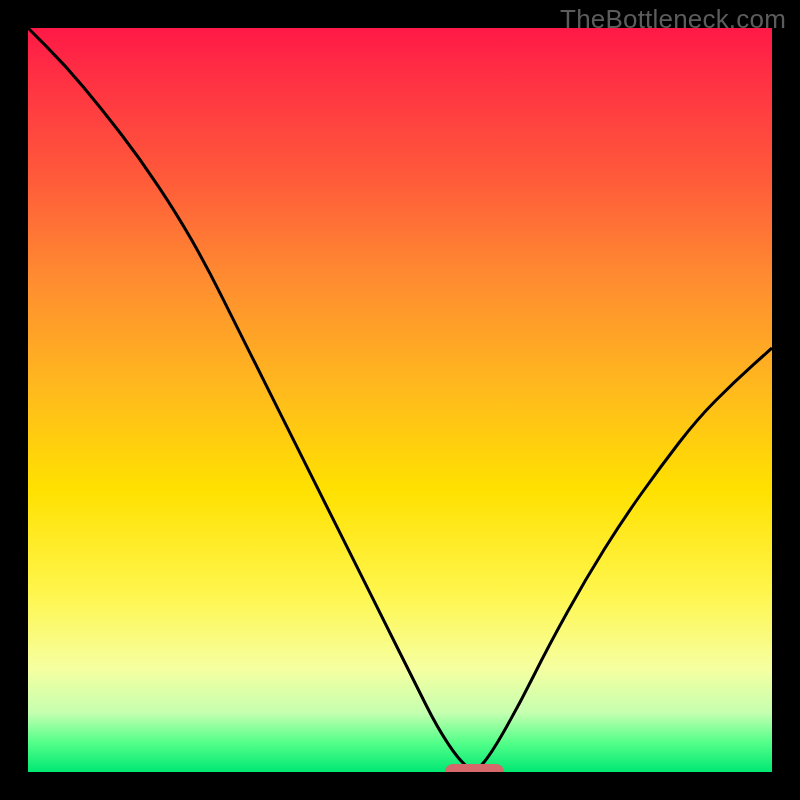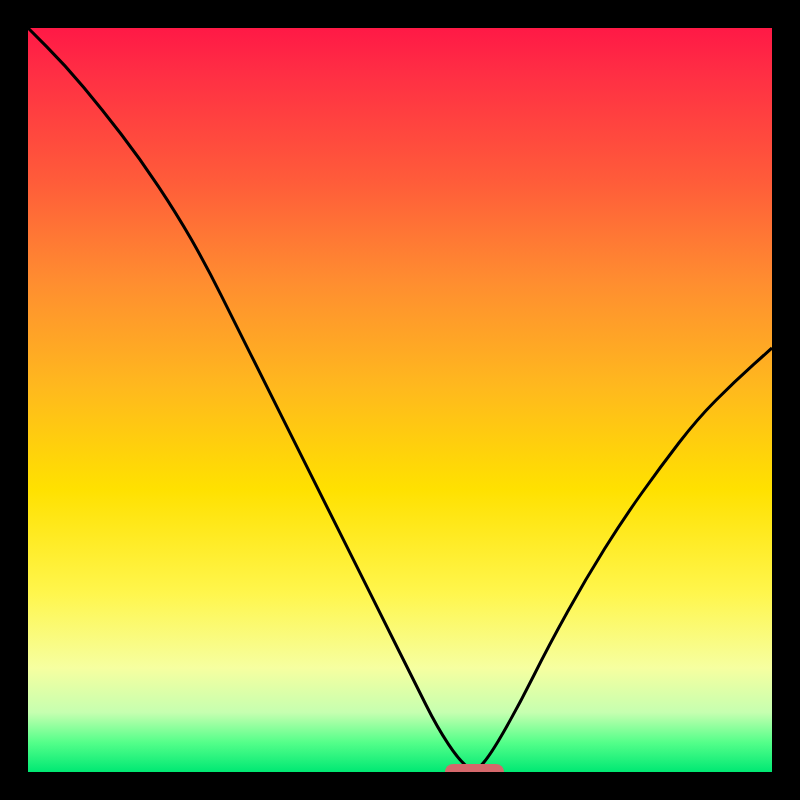--- a/index.html
+++ b/index.html
@@ -66,20 +66,21 @@
     height: 16px;
     border-radius: 9px;
     background: #d5686b;
   }
 </style>
 </head>
 <body>
 
 <div class="frame">
 
+  <div class="watermark">TheBottleneck.com</div>
 
   <div class="plot-area" id="plot-area">
     <div class="gradient"></div>
 
     <svg class="curve" id="curve-svg" preserveAspectRatio="none" viewBox="0 0 744 744" width="744" height="744">
       <path id="curve-path" fill="none" stroke-width="3" stroke="#000000" d="M 0 0 Q 0 0 18.6 18.600000000000023 Q 37.2 37.200000000000045 55.800000000000004 59.52000000000004 Q 74.4 81.84000000000003 93 106.02000000000004 Q 111.6 130.20000000000005 130.2 158.10000000000002 Q 148.8 186 163.68 212.04 Q 178.56 238.07999999999998 193.44 267.84000000000003 Q 208.32000000000002 297.6 223.20000000000002 327.36 Q 238.08 357.12 252.95999999999998 386.88 Q 267.84 416.64 282.72 446.4 Q 297.6 476.16 312.48 505.91999999999996 Q 327.36 535.68 342.24 565.44 Q 357.12 595.2 372 624.96 Q 386.88 654.72 398.04 677.04 Q 409.20000000000005 699.36 420.36 716.1 Q 431.52 732.84 438.96 738.4200000000001 Q 446.4 744 453.84 736.56 Q 461.28 729.12 476.15999999999997 703.0799999999999 Q 491.04 677.04 505.91999999999996 647.28 Q 520.8 617.52 539.4 584.04 Q 558 550.56 576.6 520.8 Q 595.2 491.03999999999996 613.8 465 Q 632.4 438.96000000000004 651 414.78000000000003 Q 669.6 390.6 688.2 372 Q 706.8 353.4 725.4 336.65999999999997 T 744 319.92"></path>
     </svg>
 
     <div class="marker" id="marker" background="#d5686b" style="left: 416.64px; width: 59.52px; bottom: -8px; height: 16px;"></div>
   </div>

